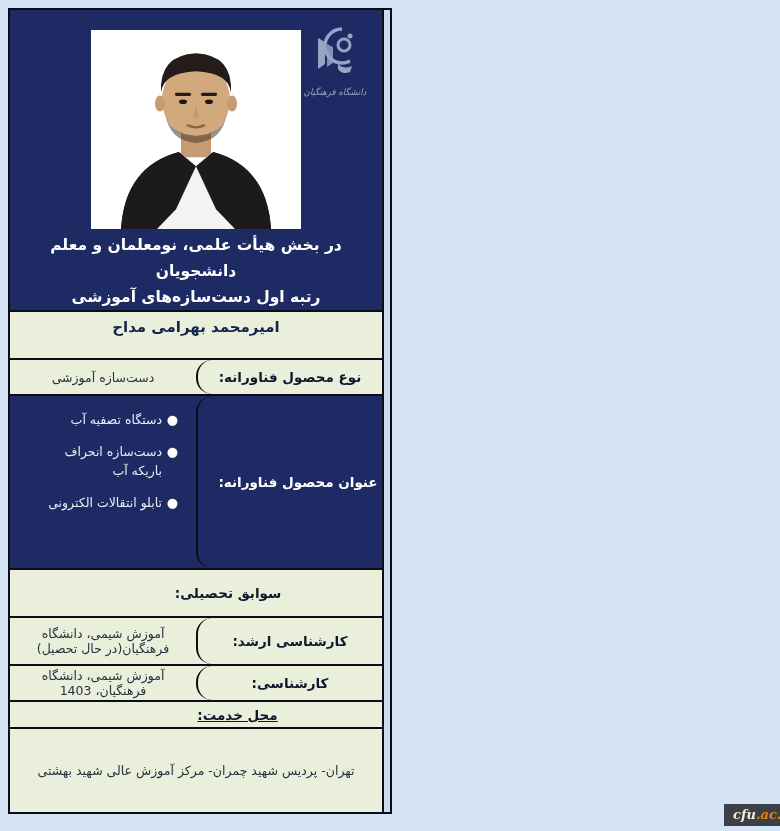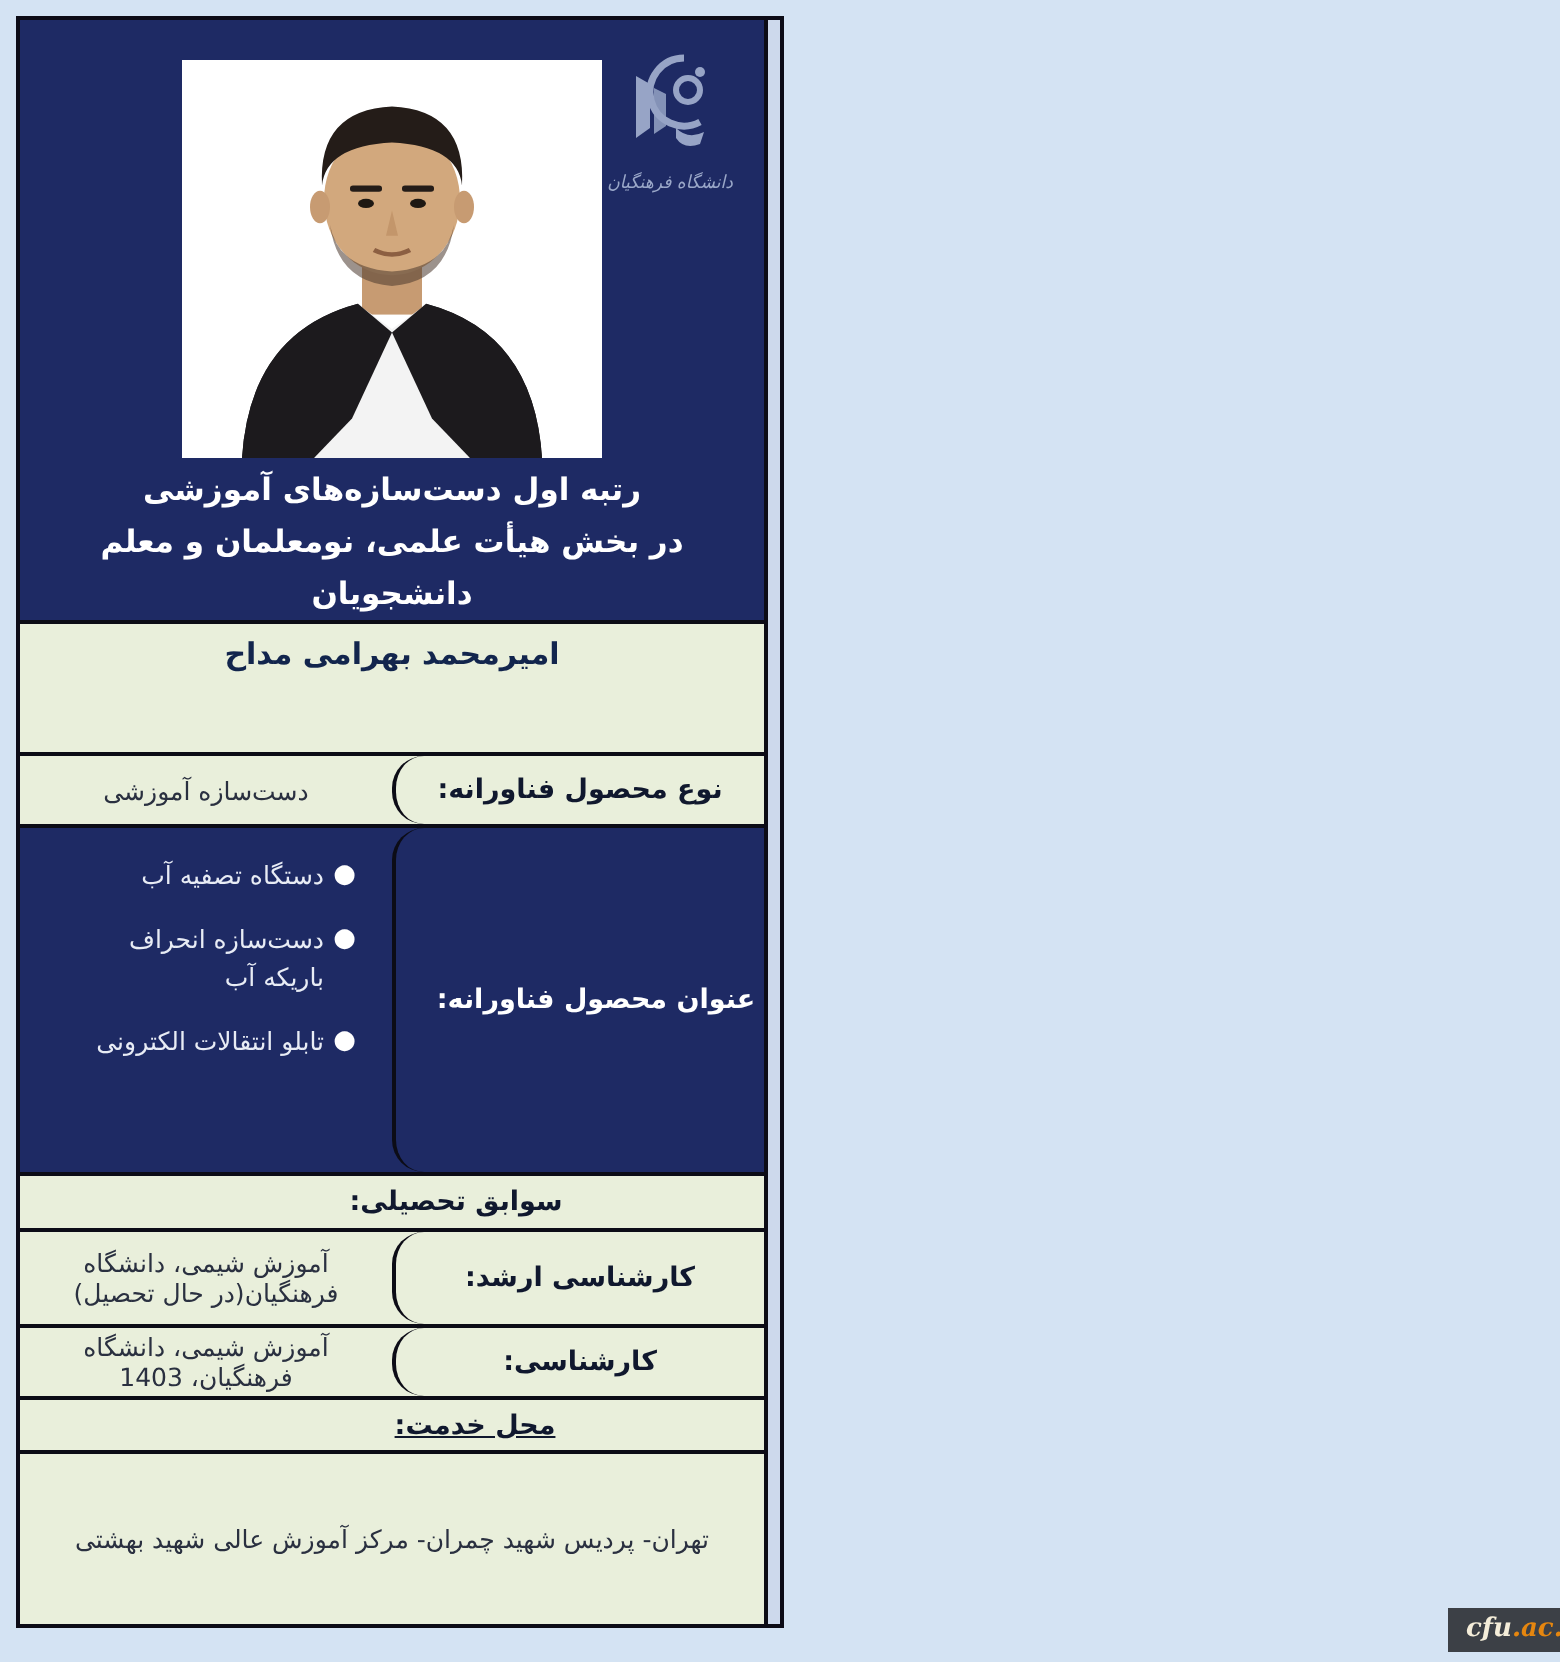--- a/index.html
+++ b/index.html
@@ -50,21 +50,21 @@
   }
   .univ-logo .calli {
     font-size:9px; color:#9aa7c8; font-style:italic; white-space:nowrap;
     margin-top:1px; transform:scaleX(.95);
   }
   .rank {
     color:#ffffff; font-weight:bold; font-size:15.5px;
     text-align:center; line-height:26px; margin-top:3px;
   }
   .p-name-cell {
-    height:66px; border-top:2px solid #0c0c16; background:#e9efdb;
+    height:48px; border-top:2px solid #0c0c16; background:#e9efdb;
     text-align:center; padding-top:5px;
   }
   .p-name { font-weight:bold; font-size:15px; color:#12254d; line-height:21px; }
   .p-sub  { font-size:12px; color:#232a38; line-height:19px; }
 
   .row { border-top:2px solid #0c0c16; display:flex; direction:rtl; }
   .row .label {
     width:186px; border-left:2px solid #0c0c16;
     display:flex; align-items:center; justify-content:center;
     font-weight:bold; font-size:13.5px; color:#10182e;
@@ -81,21 +81,21 @@
   .bullet-list { width:150px; text-align:right; }
   .bullet-item { display:flex; margin-bottom:13px; line-height:19px; font-size:12.5px; color:#e8ecf5; }
   .bullet-dot { width:16px; flex:0 0 16px; color:#ffffff; font-size:13px; }
   .bullet-text { max-width:120px; }
 
   .row-merged {
     border-top:2px solid #0c0c16; background:#e9efdb;
     display:flex; align-items:center; justify-content:center;
     font-weight:bold; font-size:13.5px; color:#10182e;
   }
-  .row-eduhead { height:28px; padding-left:64px; }
+  .row-eduhead { height:48px; padding-left:64px; }
   .row-work    { height:27px; padding-left:83px;text-decoration:underline; }
 
   .row-masters { height:48px; background:#e9efdb; }
   .row-bach    { height:36px; background:#e9efdb; }
   .row-address {
     border-top:2px solid #0c0c16; background:#e9efdb; flex:1;
     display:flex; align-items:center; justify-content:center;
     font-size:12.5px; color:#2a3040; text-align:center; padding:0 4px;
   }
 
@@ -165,22 +165,22 @@
 
       <path d="M60 222 Q62 150 90 138 L105 150 L120 138 Q148 150 150 222 Z" fill="#f3f3f3"></path>
 
       <path d="M30 222 Q34 152 88 136 L66 222 Z" fill="#1c1a1d"></path>
       <path d="M180 222 Q176 152 122 136 L144 222 Z" fill="#1c1a1d"></path>
       <path d="M88 136 L105 152 L85 200 L66 222 L30 222 Q34 152 88 136 Z" fill="#1c1a1d"></path>
       <path d="M122 136 L105 152 L125 200 L144 222 L180 222 Q176 152 122 136 Z" fill="#1c1a1d"></path>
     </svg>
 
     <div class="rank">
+      <div>در بخش هیأت علمی، نومعلمان و معلم دانشجویان</div>
       <div>رتبه اول دست‌سازه‌های آموزشی</div>
-      <div>در بخش هیأت علمی، نومعلمان و معلم دانشجویان</div>
     </div>
   </div>
 
   <div class="p-name-cell">
     <div class="p-name">امیرمحمد بهرامی مداح</div>
   </div>
 
   <div class="row row-type">
     <div class="label">نوع محصول فناورانه:</div>
     <div class="value">دست‌سازه آموزشی</div>

